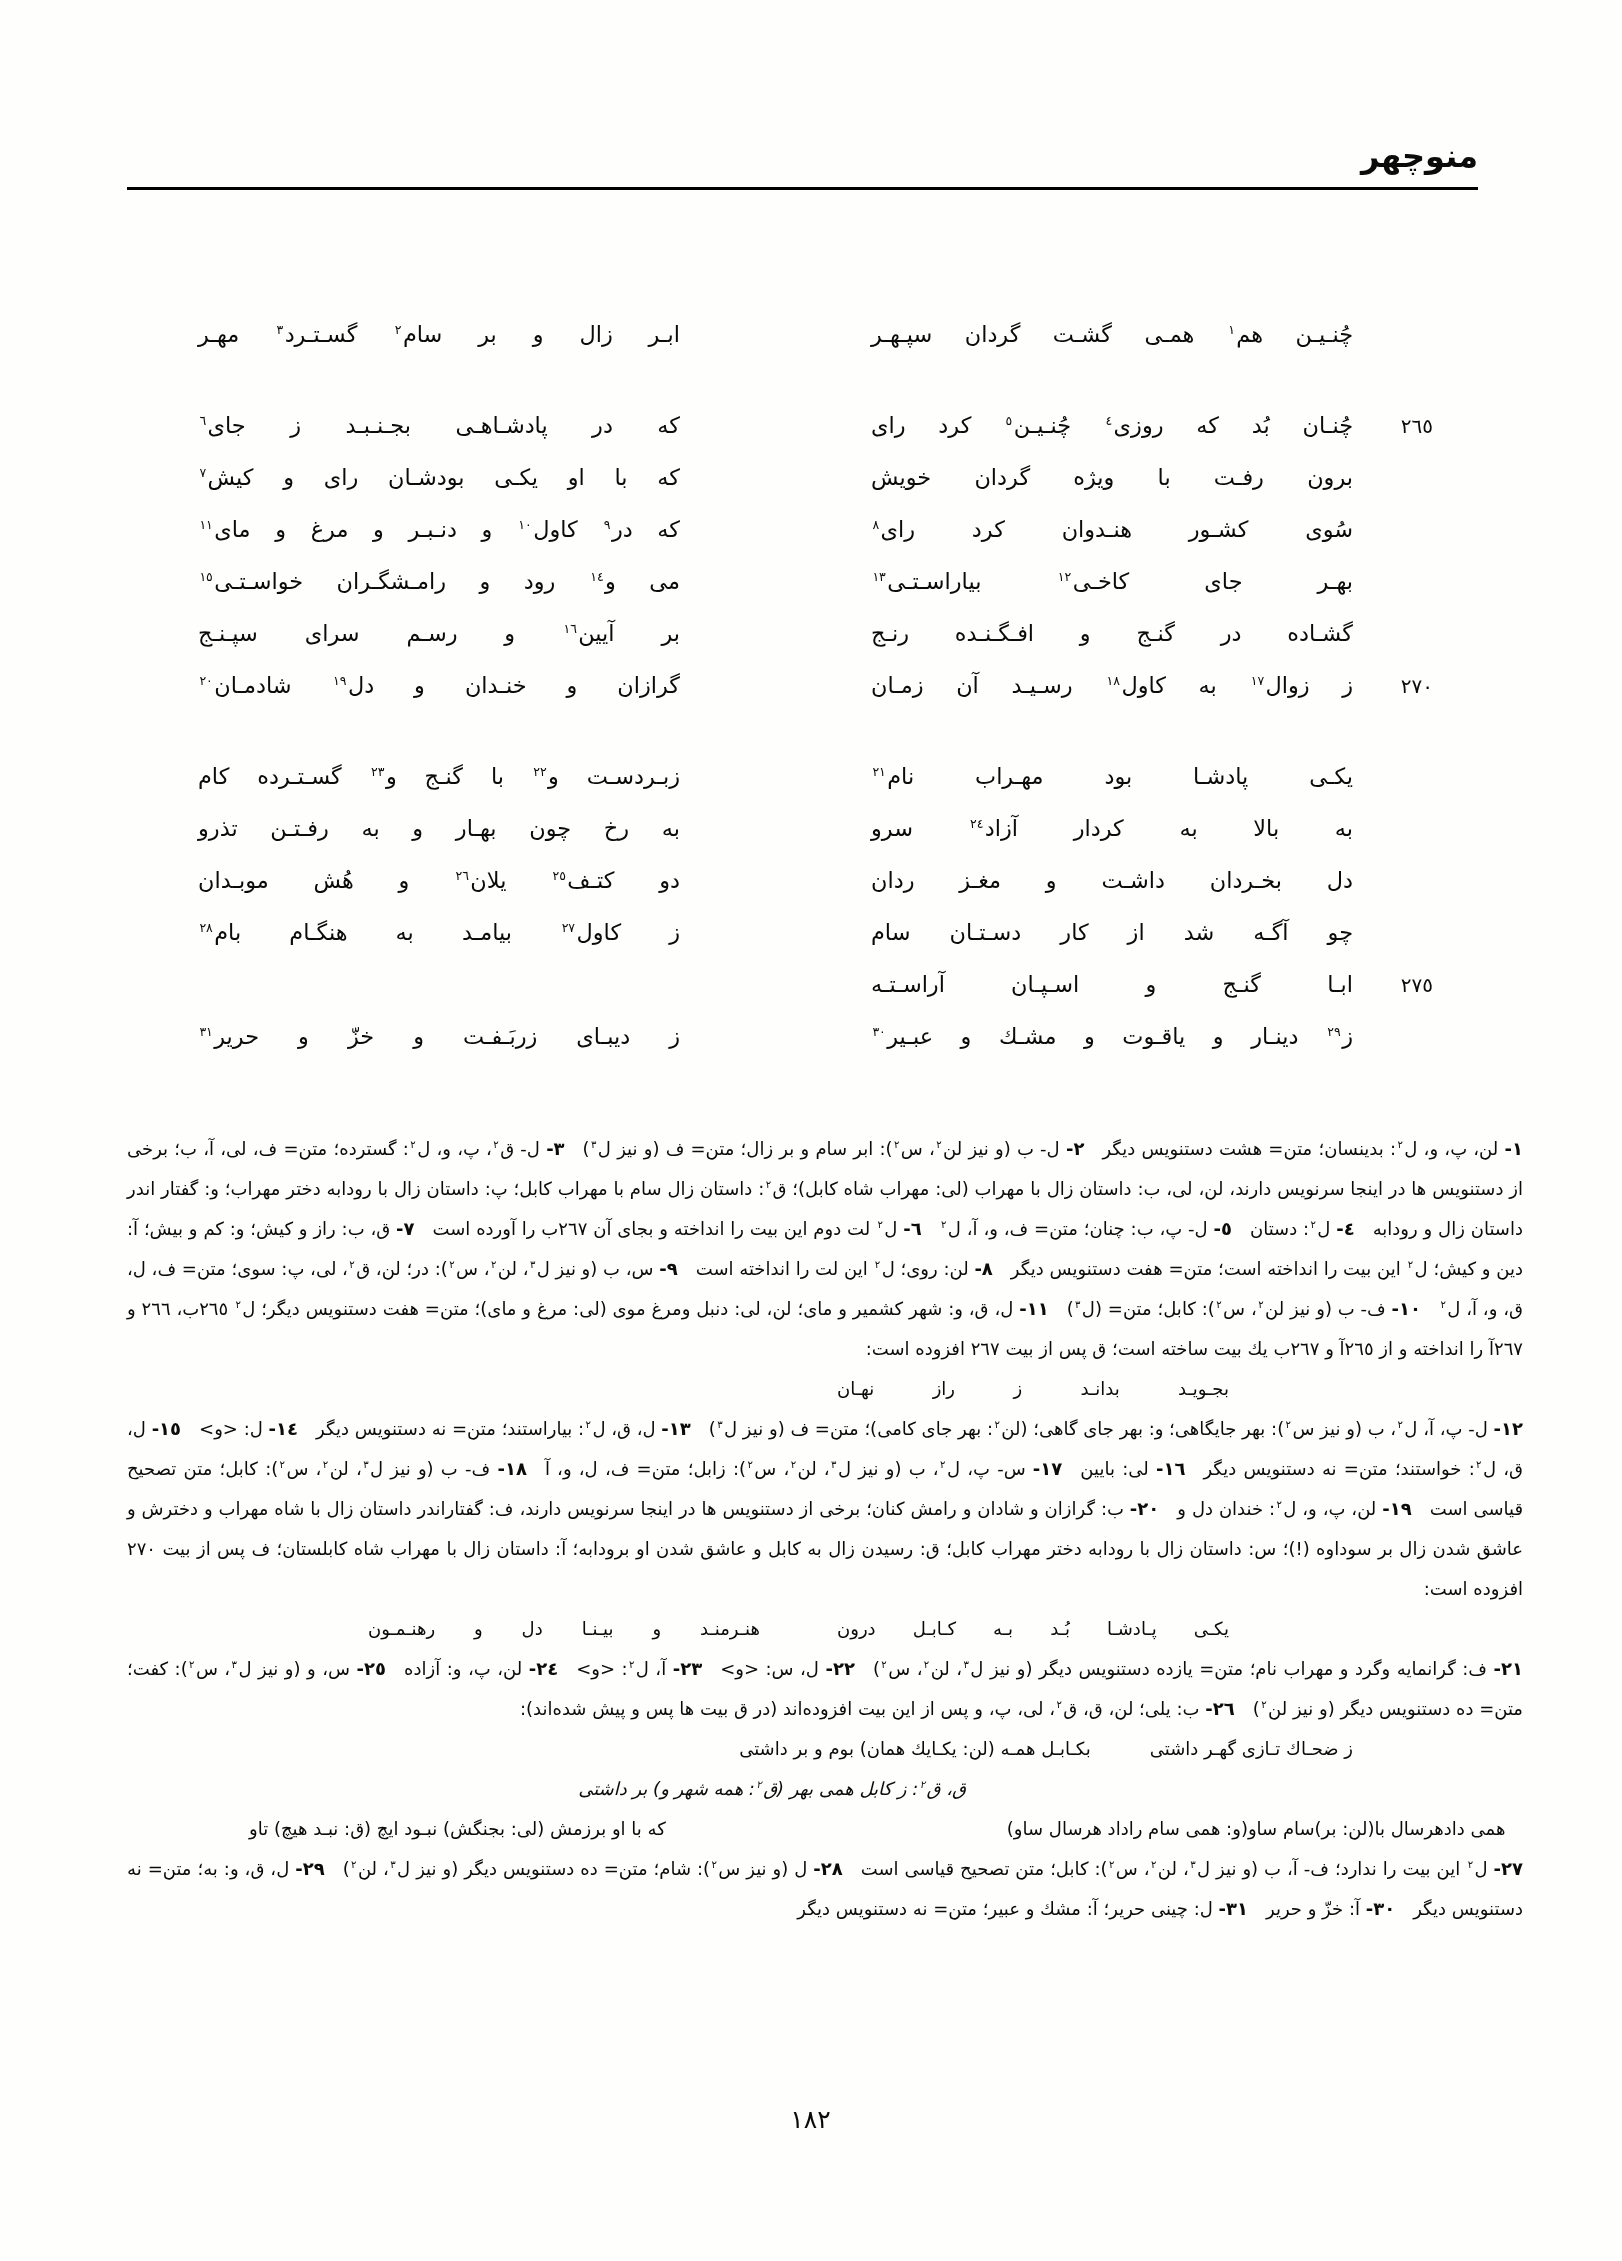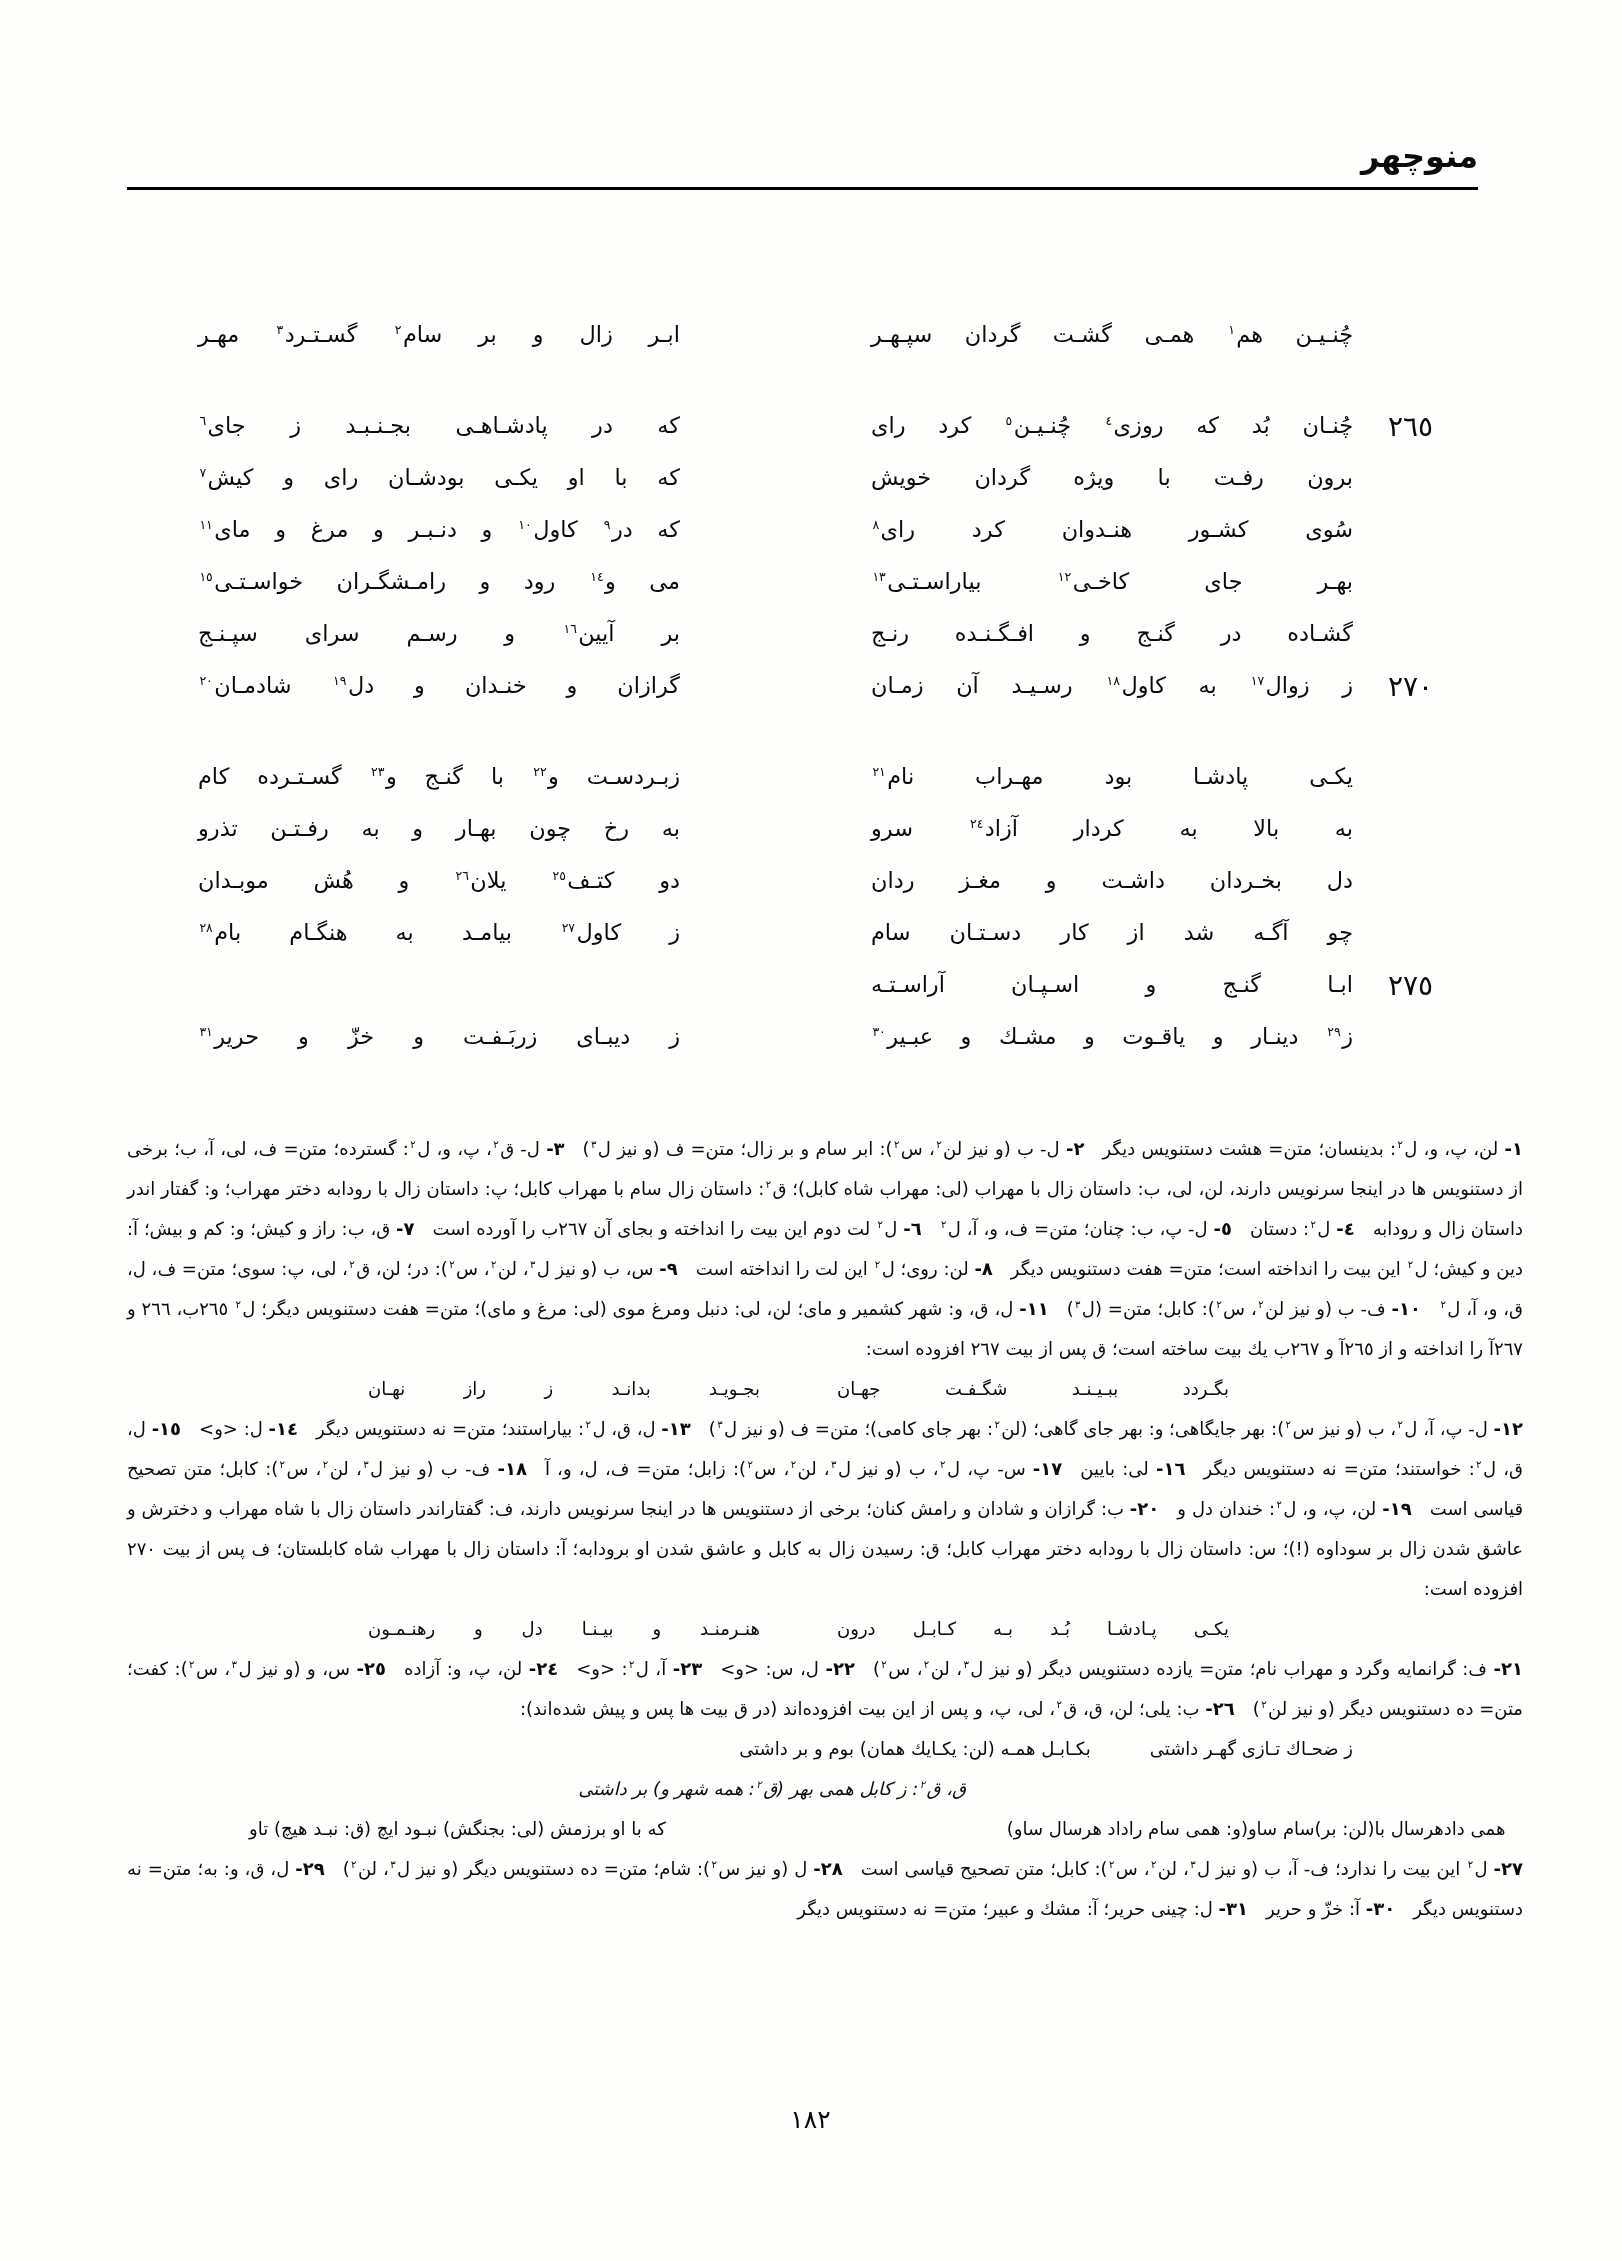--- a/index.html
+++ b/index.html
@@ -16,21 +16,21 @@
   }
   .rule {
     position:absolute; top:187px; right:144px;
     width:1351px; height:2.8px; background:#000;
   }
   
   .poem { position:absolute; top:308px; right:189px; width:1241px; }
   .row { display:flex; direction:rtl; height:52px; align-items:center; }
   .row.stanza-gap { margin-top:39px; }
   .vnum {
-    width:80px; flex:0 0 80px; font-size:28px;
+    width:80px; flex:0 0 80px; font-size:20px;
     text-align:right; padding-top:2.8px;
   }
   .hemi {
     width:482px; flex:0 0 482px; font-size:22.4px; line-height:52px;
     white-space:nowrap; text-align:justify; text-align-last:justify;margin-left:30px;
   }
   .hspacer { width:161px; flex:0 0 161px; }
   .poem sup, .apparatus sup {
     font-size:0.56em; line-height:0; vertical-align:super; padding:0 1.4px;
   }
@@ -139,21 +139,20 @@
       <div class="row">
         <div class="vnum"></div>
         <div class="hemi">ز<sup>٢٩</sup> دینـار و یاقـوت و مشـك و عبـیر<sup>٣٠</sup></div>
         <div class="hspacer"></div>
         <div class="hemi">ز دیبـای زربَـفـت و خزّ و حریر<sup>٣١</sup></div>
       </div>
     </div>
   <div class="apparatus">
       <div class="notes"><b class="nnum">١-</b> لن، پ، و، ل<sup>٢</sup>: بدینسان؛ متن= هشت دستنویس دیگر <b class="nnum">٢-</b> ل- ب (و نیز لن<sup>٢</sup>، س<sup>٢</sup>): ابر سام و بر زال؛ متن= ف (و نیز ل<sup>٣</sup>) <b class="nnum">٣-</b> ل- ق<sup>٢</sup>، پ، و، ل<sup>٢</sup>: گسترده؛ متن= ف، لی، آ، ب؛ برخی از دستنویس ها در اینجا سرنویس دارند، لن، لی، ب: داستان زال با مهراب (لی: مهراب شاه کابل)؛ ق<sup>٢</sup>: داستان زال سام با مهراب کابل؛ پ: داستان زال با رودابه دختر مهراب؛ و: گفتار اندر داستان زال و رودابه <b class="nnum">٤-</b> ل<sup>٢</sup>: دستان <b class="nnum">٥-</b> ل- پ، ب: چنان؛ متن= ف، و، آ، ل<sup>٢</sup> <b class="nnum">٦-</b> ل<sup>٢</sup> لت دوم این بیت را انداخته و بجای آن ٢٦٧ب را آورده است <b class="nnum">٧-</b> ق، ب: راز و کیش؛ و: کم و بیش؛ آ: دین و کیش؛ ل<sup>٢</sup> این بیت را انداخته است؛ متن= هفت دستنویس دیگر <b class="nnum">٨-</b> لن: روی؛ ل<sup>٢</sup> این لت را انداخته است <b class="nnum">٩-</b> س، ب (و نیز ل<sup>٣</sup>، لن<sup>٢</sup>، س<sup>٢</sup>): در؛ لن، ق<sup>٢</sup>، لی، پ: سوی؛ متن= ف، ل، ق، و، آ، ل<sup>٢</sup> <b class="nnum">١٠-</b> ف- ب (و نیز لن<sup>٢</sup>، س<sup>٢</sup>): کابل؛ متن= (ل<sup>٣</sup>) <b class="nnum">١١-</b> ل، ق، و: شهر کشمیر و مای؛ لن، لی: دنبل ومرغ موی (لی: مرغ و مای)؛ متن= هفت دستنویس دیگر؛ ل<sup>٢</sup> ٢٦٥ب، ٢٦٦ و ٢٦٧آ را انداخته و از ٢٦٥آ و ٢٦٧ب یك بیت ساخته است؛ ق پس از بیت ٢٦٧ افزوده است:</div>
       <div class="fverse centered">
-        <div class="fh">بگـردد ببـیـنـد شگـفـت جهـان</div>
         <div class="fh">بجـویـد بدانـد ز راز نهـان</div>
       </div>
       <div class="notes"><b class="nnum">١٢-</b> ل- پ، آ، ل<sup>٢</sup>، ب (و نیز س<sup>٢</sup>): بهر جایگاهی؛ و: بهر جای گاهی؛ (لن<sup>٢</sup>: بهر جای کامی)؛ متن= ف (و نیز ل<sup>٣</sup>) <b class="nnum">١٣-</b> ل، ق، ل<sup>٢</sup>: بیاراستند؛ متن= نه دستنویس دیگر <b class="nnum">١٤-</b> ل: &lt;و&gt; <b class="nnum">١٥-</b> ل، ق، ل<sup>٢</sup>: خواستند؛ متن= نه دستنویس دیگر <b class="nnum">١٦-</b> لی: بایین <b class="nnum">١٧-</b> س- پ، ل<sup>٢</sup>، ب (و نیز ل<sup>٣</sup>، لن<sup>٢</sup>، س<sup>٢</sup>): زابل؛ متن= ف، ل، و، آ <b class="nnum">١٨-</b> ف- ب (و نیز ل<sup>٣</sup>، لن<sup>٢</sup>، س<sup>٢</sup>): کابل؛ متن تصحیح قیاسی است <b class="nnum">١٩-</b> لن، پ، و، ل<sup>٢</sup>: خندان دل و <b class="nnum">٢٠-</b> ب: گرازان و شادان و رامش کنان؛ برخی از دستنویس ها در اینجا سرنویس دارند، ف: گفتاراندر داستان زال با شاه مهراب و دخترش و عاشق شدن زال بر سوداوه (!)؛ س: داستان زال با رودابه دختر مهراب کابل؛ ق: رسیدن زال به کابل و عاشق شدن او برودابه؛ آ: داستان زال با مهراب شاه کابلستان؛ ف پس از بیت ٢٧٠ افزوده است:</div>
       <div class="fverse centered">
         <div class="fh">یکـی پـادشـا بُـد بـه کـابـل درون</div>
         <div class="fh">هنـرمنـد و بیـنـا دل و رهنـمـون</div>
       </div>
       <div class="notes"><b class="nnum">٢١-</b> ف: گرانمایه وگرد و مهراب نام؛ متن= یازده دستنویس دیگر (و نیز ل<sup>٣</sup>، لن<sup>٢</sup>، س<sup>٢</sup>) <b class="nnum">٢٢-</b> ل، س: &lt;و&gt; <b class="nnum">٢٣-</b> آ، ل<sup>٢</sup>: &lt;و&gt; <b class="nnum">٢٤-</b> لن، پ، و: آزاده <b class="nnum">٢٥-</b> س، و (و نیز ل<sup>٣</sup>، س<sup>٢</sup>): کفت؛ متن= ده دستنویس دیگر (و نیز لن<sup>٢</sup>) <b class="nnum">٢٦-</b> ب: یلی؛ لن، ق، ق<sup>٢</sup>، لی، پ، و پس از این بیت افزوده‌اند (در ق بیت ها پس و پیش شده‌اند):</div>
       <div class="fverse offset">
         <div class="fh">ز ضحـاك تـازی گهـر داشتی</div>

